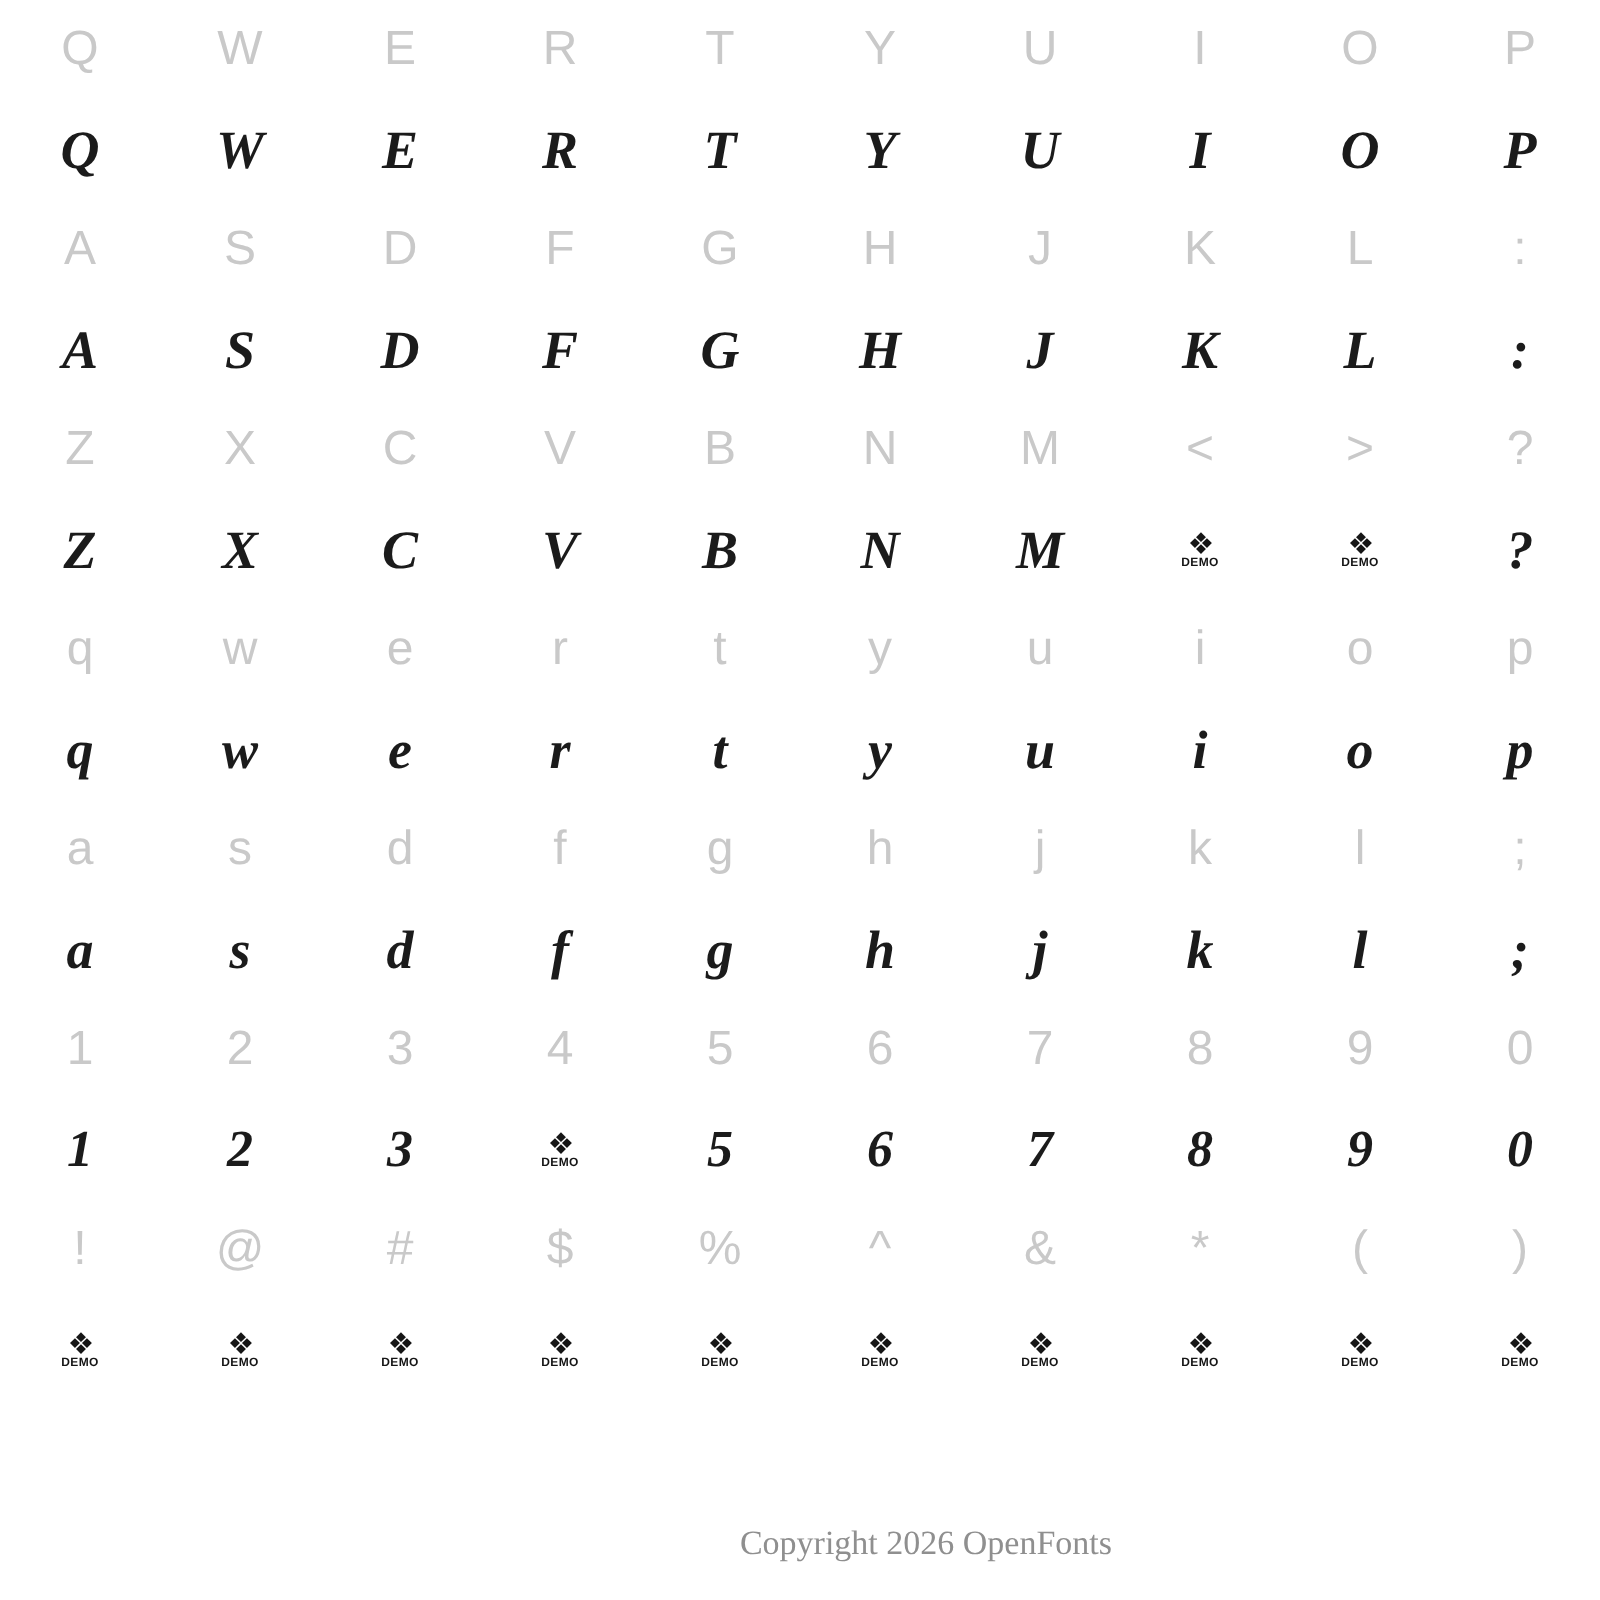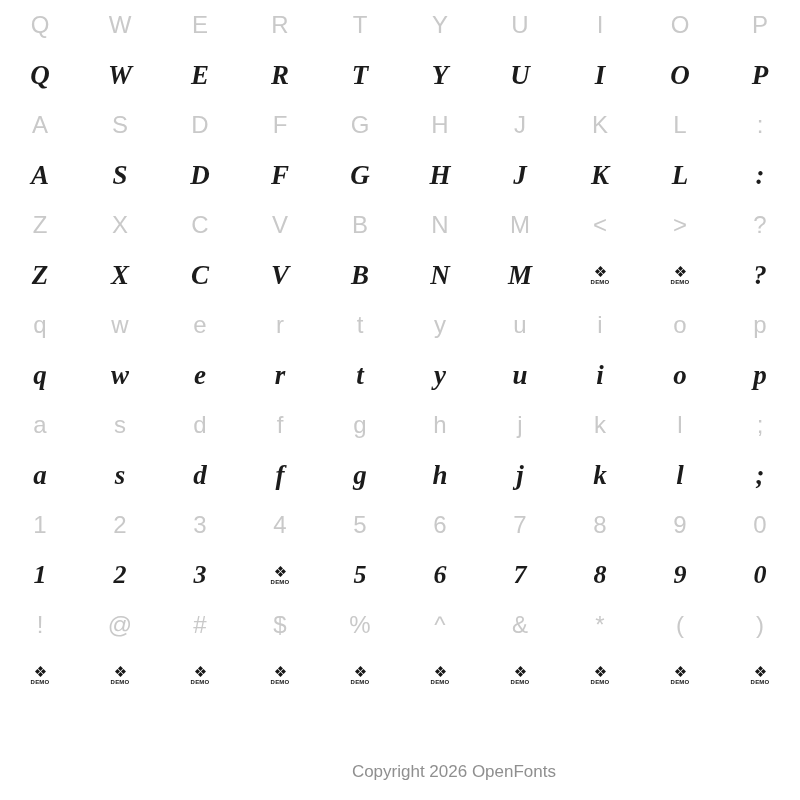--- a/index.html
+++ b/index.html
@@ -78,21 +78,21 @@
   }
   .footer {
     position: absolute;
     left: 0;
     bottom: 18px;
     width: 632px;
     box-sizing: border-box;
     padding-right: 76px;
     text-align: right;
     color: #8f8f8f;
-    font-family: Liberation Sans, sans-serif;
+    font-family: Liberation Serif, serif;
     font-size: 17px;
   }
 </style>
 </head>
 <body>
 
 <div id="sheet">
   <div class="grid" id="glyph-grid">
       <div class="cell">
         <span class="key">Q</span>

